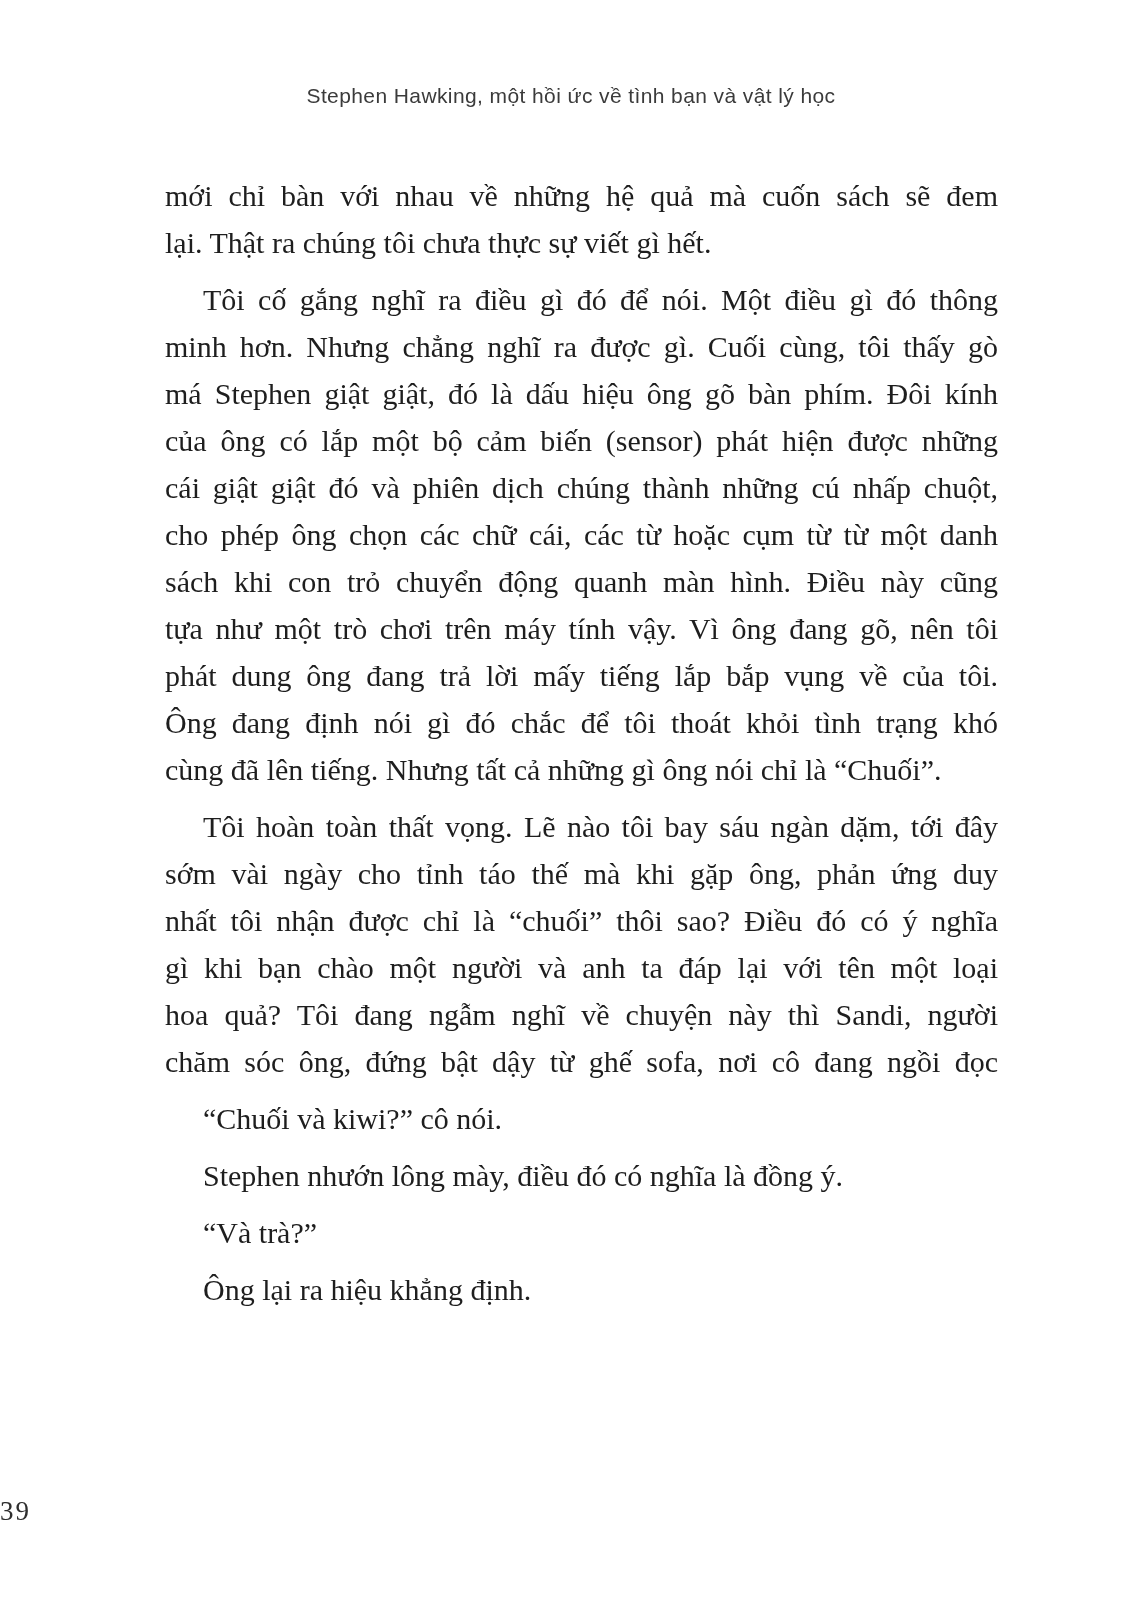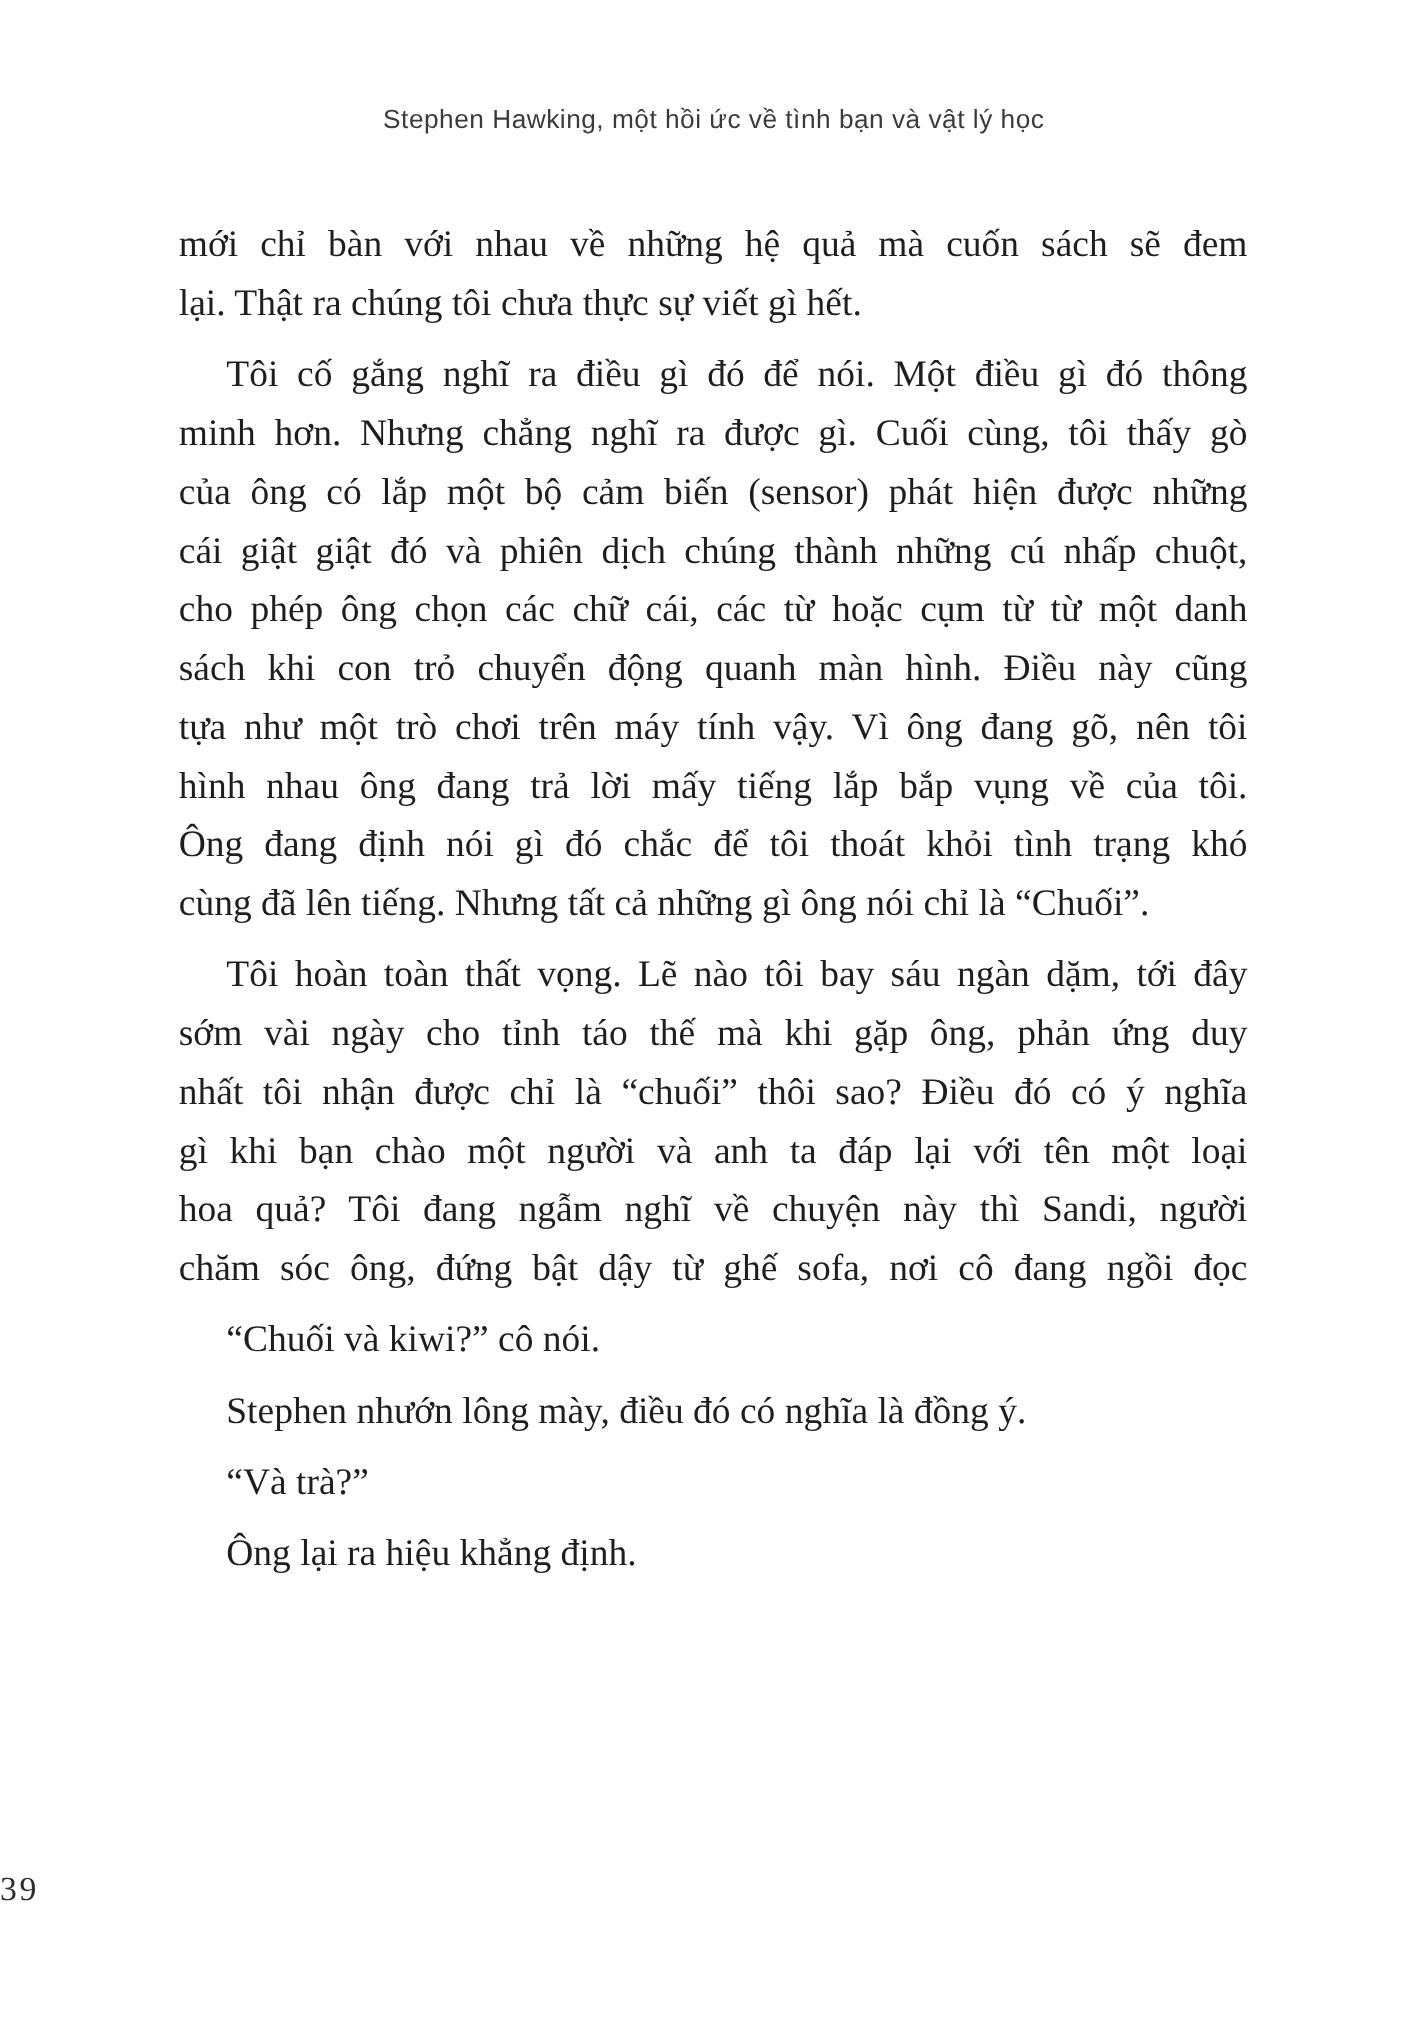--- a/index.html
+++ b/index.html
@@ -33,20 +33,21 @@
     font-family: "Liberation Serif", "DejaVu Serif", serif;
     font-size: 30px;
     color: #1e1e1e;
   }
   .paragraph { margin: 0; }
   .paragraph + .paragraph { margin-top: 10px; }
   .line {
     line-height: 47px;
     text-align: left;
     white-space: normal;
+    margin-left: 22px;
   }
   .line.just {
     text-align: justify;
     text-align-last: justify;
   }
   .line.indent {
     text-indent: 38px;
   }
   .page-number {
     position: absolute;
@@ -66,26 +67,27 @@
   <div class="running-header">Stephen Hawking, một hồi ức về tình bạn và vật lý học</div>
 
   <div class="body-text">
       <div class="paragraph">
         <div class="line just">mới chỉ bàn với nhau về những hệ quả mà cuốn sách sẽ đem</div>
         <div class="line">lại. Thật ra chúng tôi chưa thực sự viết gì hết.</div>
       </div>
       <div class="paragraph">
         <div class="line just indent">Tôi cố gắng nghĩ ra điều gì đó để nói. Một điều gì đó thông</div>
         <div class="line just">minh hơn. Nhưng chẳng nghĩ ra được gì. Cuối cùng, tôi thấy gò</div>
+        <div class="line just">má Stephen giật giật, đó là dấu hiệu ông gõ bàn phím. Đôi kính</div>
         <div class="line just">của ông có lắp một bộ cảm biến (sensor) phát hiện được những</div>
         <div class="line just">cái giật giật đó và phiên dịch chúng thành những cú nhấp chuột,</div>
         <div class="line just">cho phép ông chọn các chữ cái, các từ hoặc cụm từ từ một danh</div>
         <div class="line just">sách khi con trỏ chuyển động quanh màn hình. Điều này cũng</div>
         <div class="line just">tựa như một trò chơi trên máy tính vậy. Vì ông đang gõ, nên tôi</div>
-        <div class="line just">hình nhau ông đang trả lời mấy tiếng lắp bắp vụng về của tôi.</div>
+        <div class="line just">phát dung ông đang trả lời mấy tiếng lắp bắp vụng về của tôi.</div>
         <div class="line just">Ông đang định nói gì đó chắc để tôi thoát khỏi tình trạng khó</div>
         <div class="line">cùng đã lên tiếng. Nhưng tất cả những gì ông nói chỉ là “Chuối”.</div>
       </div>
       <div class="paragraph">
         <div class="line just indent">Tôi hoàn toàn thất vọng. Lẽ nào tôi bay sáu ngàn dặm, tới đây</div>
         <div class="line just">sớm vài ngày cho tỉnh táo thế mà khi gặp ông, phản ứng duy</div>
         <div class="line just">nhất tôi nhận được chỉ là “chuối” thôi sao? Điều đó có ý nghĩa</div>
         <div class="line just">gì khi bạn chào một người và anh ta đáp lại với tên một loại</div>
         <div class="line just">hoa quả? Tôi đang ngẫm nghĩ về chuyện này thì Sandi, người</div>
         <div class="line just">chăm sóc ông, đứng bật dậy từ ghế sofa, nơi cô đang ngồi đọc</div>

